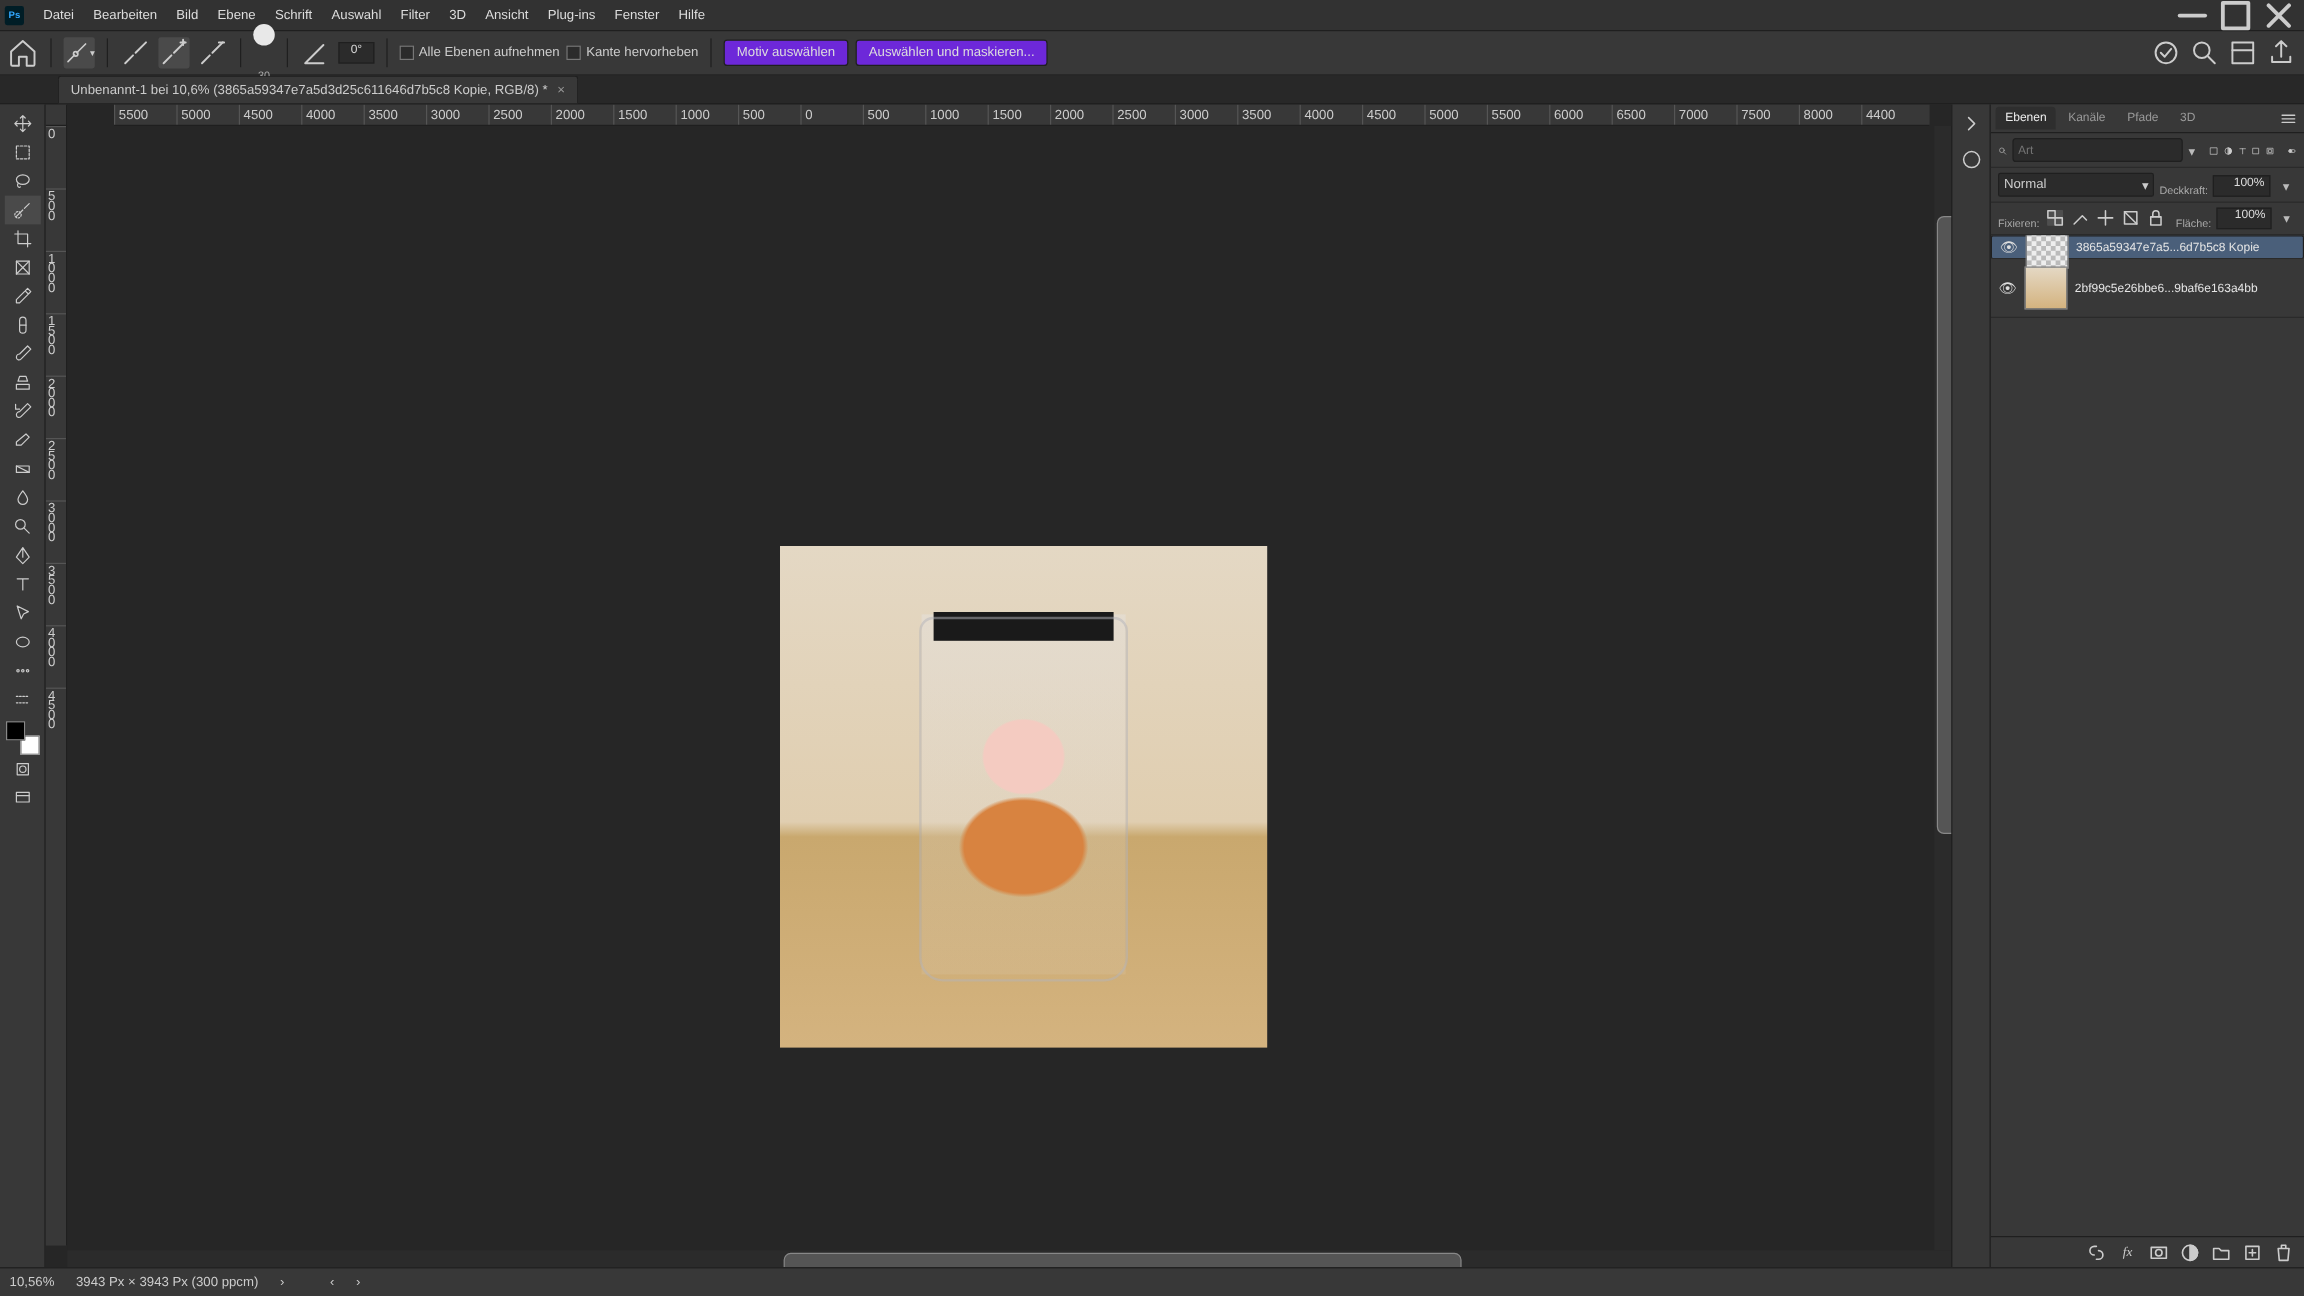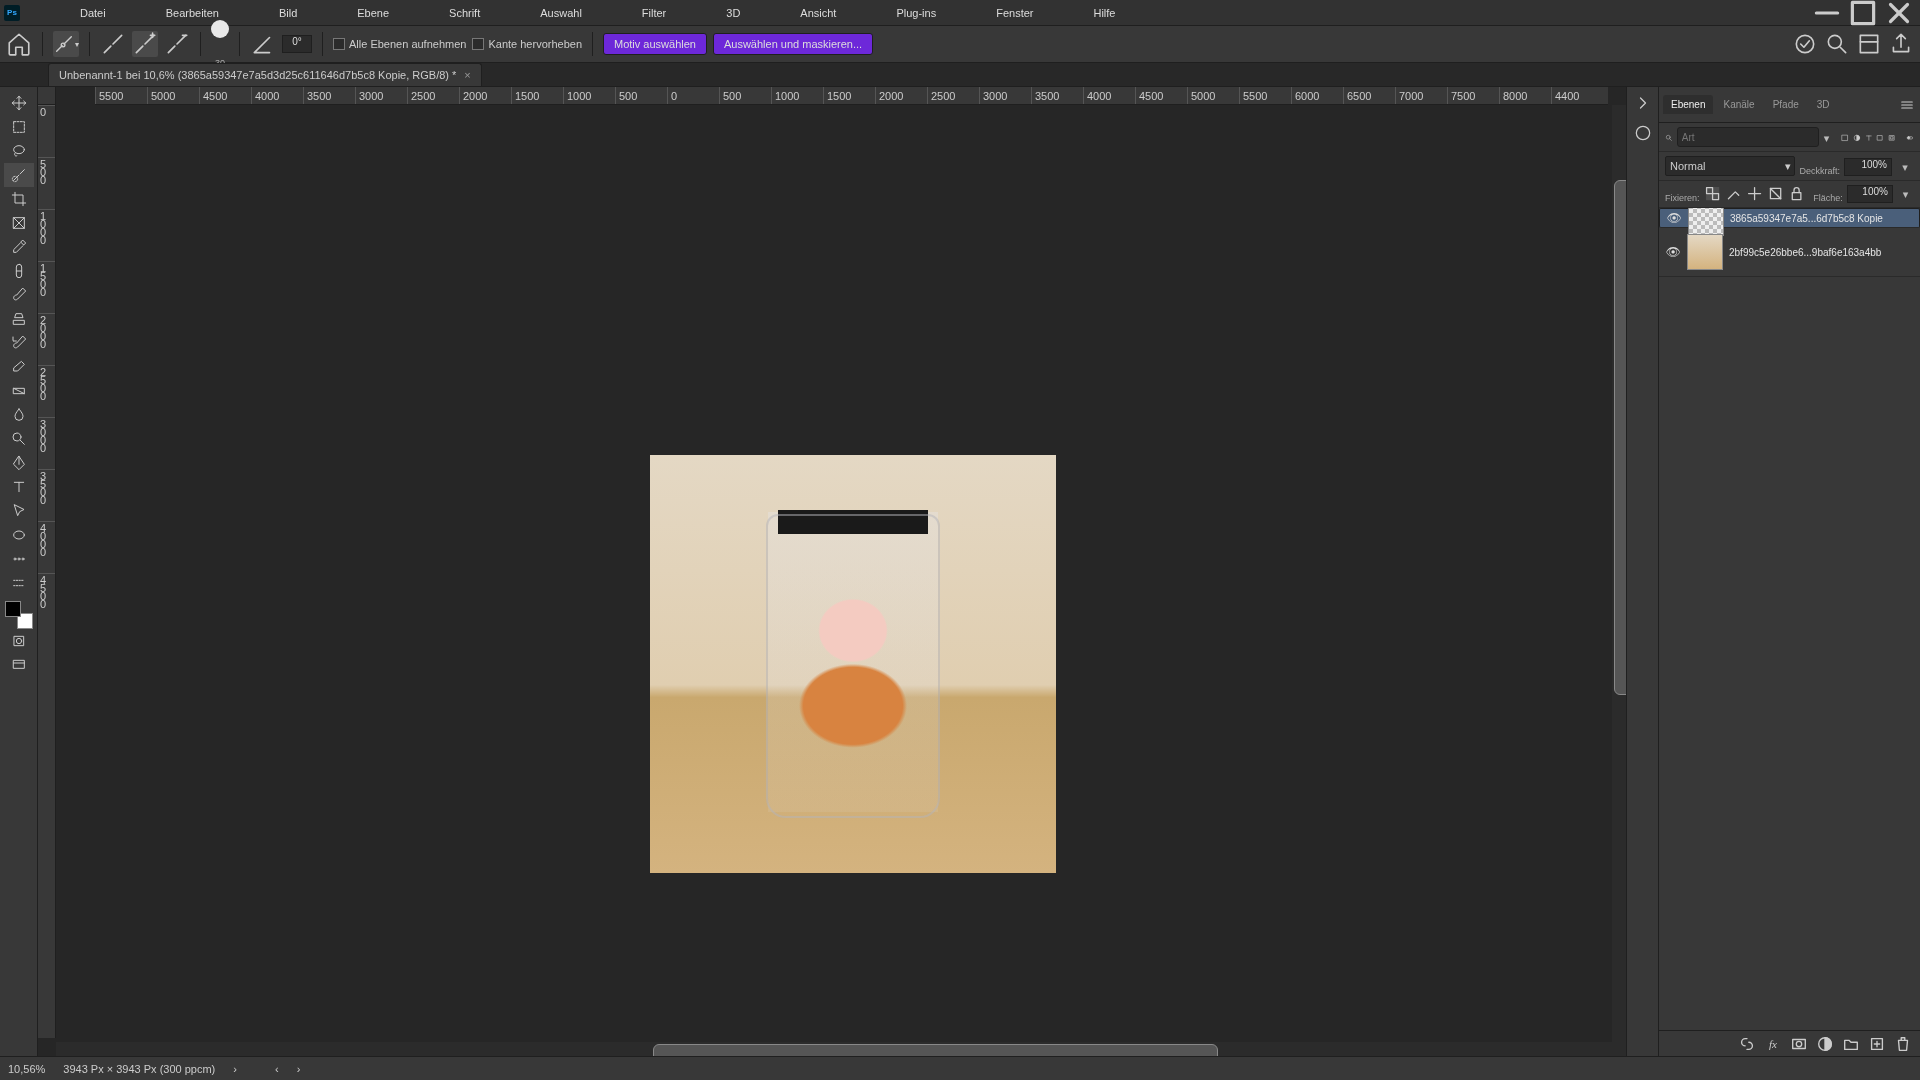--- a/index.html
+++ b/index.html
@@ -2,21 +2,21 @@
 <html><head>
 <meta charset="utf-8">
 <style>
 * { margin:0; padding:0; box-sizing:border-box; font-family:"Segoe UI",Tahoma,sans-serif; font-size:11px; color:#ccc; user-select:none; }
 body { width:1920px; height:1080px; background:#323232; overflow:hidden; position:relative; }
 .row { display:flex; align-items:center; }
 
 
 .titlebar { height:25px; background:#323232; display:flex; align-items:center; padding:0 4px; }
 .titlebar .logo { width:16px; height:16px; background:#001d26; color:#31a8ff; font-size:8px; font-weight:bold; display:flex; align-items:center; justify-content:center; margin-right:8px; border-radius:2px;}
-.menu-item { padding:4px 8px; cursor:pointer; color:#ddd;margin-left:44px; }
+.menu-item { padding:4px 8px; cursor:pointer; color:#ddd; }
 .win-ctrl { margin-left:auto; display:flex; gap:2px;}
 .win-btn { width:34px; height:20px; display:flex; align-items:center; justify-content:center; color:#ccc;}
 
 
 .optbar { height:38px; background:#383838; border-top:1px solid #1f1f1f; border-bottom:1px solid #1f1f1f; display:flex; align-items:center; padding:0 6px; gap:6px;}
 .ico-btn { width:26px; height:26px; display:flex; align-items:center;justify-content:center; border-radius:2px; color:#ccc;}
 .ico-btn.active{background:#4a4a4a;}
 .sep{width:1px;height:24px;background:#1f1f1f;margin:0 4px;}
 .brush-dot{width:18px;height:18px;border-radius:50%;background:#e8e8e8;}
 .small-label{font-size:9px;color:#aaa;}
@@ -63,21 +63,21 @@
 .hscroll .thumb{position:absolute;left:38%;width:36%;top:2px;bottom:2px;background:#555;border-radius:6px;}
 .vscroll{position:absolute;top:18px;right:0;bottom:14px;width:14px;background:#2b2b2b;}
 .vscroll .thumb{position:absolute;top:8%;height:55%;left:2px;right:2px;background:#555;border-radius:6px;}
 
 
 .panel-strip{width:32px;background:#383838;border-left:1px solid #1f1f1f;display:flex;flex-direction:column;align-items:center;padding-top:6px;gap:10px;}
 .panel-strip .pico{width:20px;height:20px;color:#bbb;}
 
 
 .rpanel{width:262px;background:#383838;border-left:1px solid #1f1f1f;display:flex;flex-direction:column;}
-.rpanel .tabs{display:flex;height:36px;border-bottom:1px solid #1f1f1f;align-items:center;padding:0 4px;gap:2px;}
+.rpanel .tabs{display:flex;height:24px;border-bottom:1px solid #1f1f1f;align-items:center;padding:0 4px;gap:2px;}
 .ptab{padding:4px 8px;font-size:10px;color:#999;border-radius:3px 3px 0 0;}
 .ptab.active{background:#2e2e2e;color:#eee;}
 .prow{display:flex;align-items:flex-end;gap:4px;padding:4px 6px;border-bottom:1px solid #2a2a2a;}
 .search-in{flex:1;height:20px;background:#2b2b2b;border:1px solid #1f1f1f;border-radius:3px;padding:0 4px;font-size:10px;color:#ddd;}
 .mini{width:18px;height:18px;display:flex;align-items:center;justify-content:center;color:#bbb;}
 .sel{height:20px;background:#2b2b2b;border:1px solid #1f1f1f;border-radius:2px;padding:0 4px;display:flex;align-items:center;justify-content:space-between;font-size:10px;color:#ddd;}
 .val{width:48px;height:18px;background:#2b2b2b;border:1px solid #1f1f1f;font-size:10px;text-align:right;padding:0 4px;color:#ddd;}
 
 .layerlist{flex:1;overflow:auto;}
 .layer{display:flex;align-items:center;gap:6px;padding:6px;border-bottom:1px solid #2a2a2a;}

